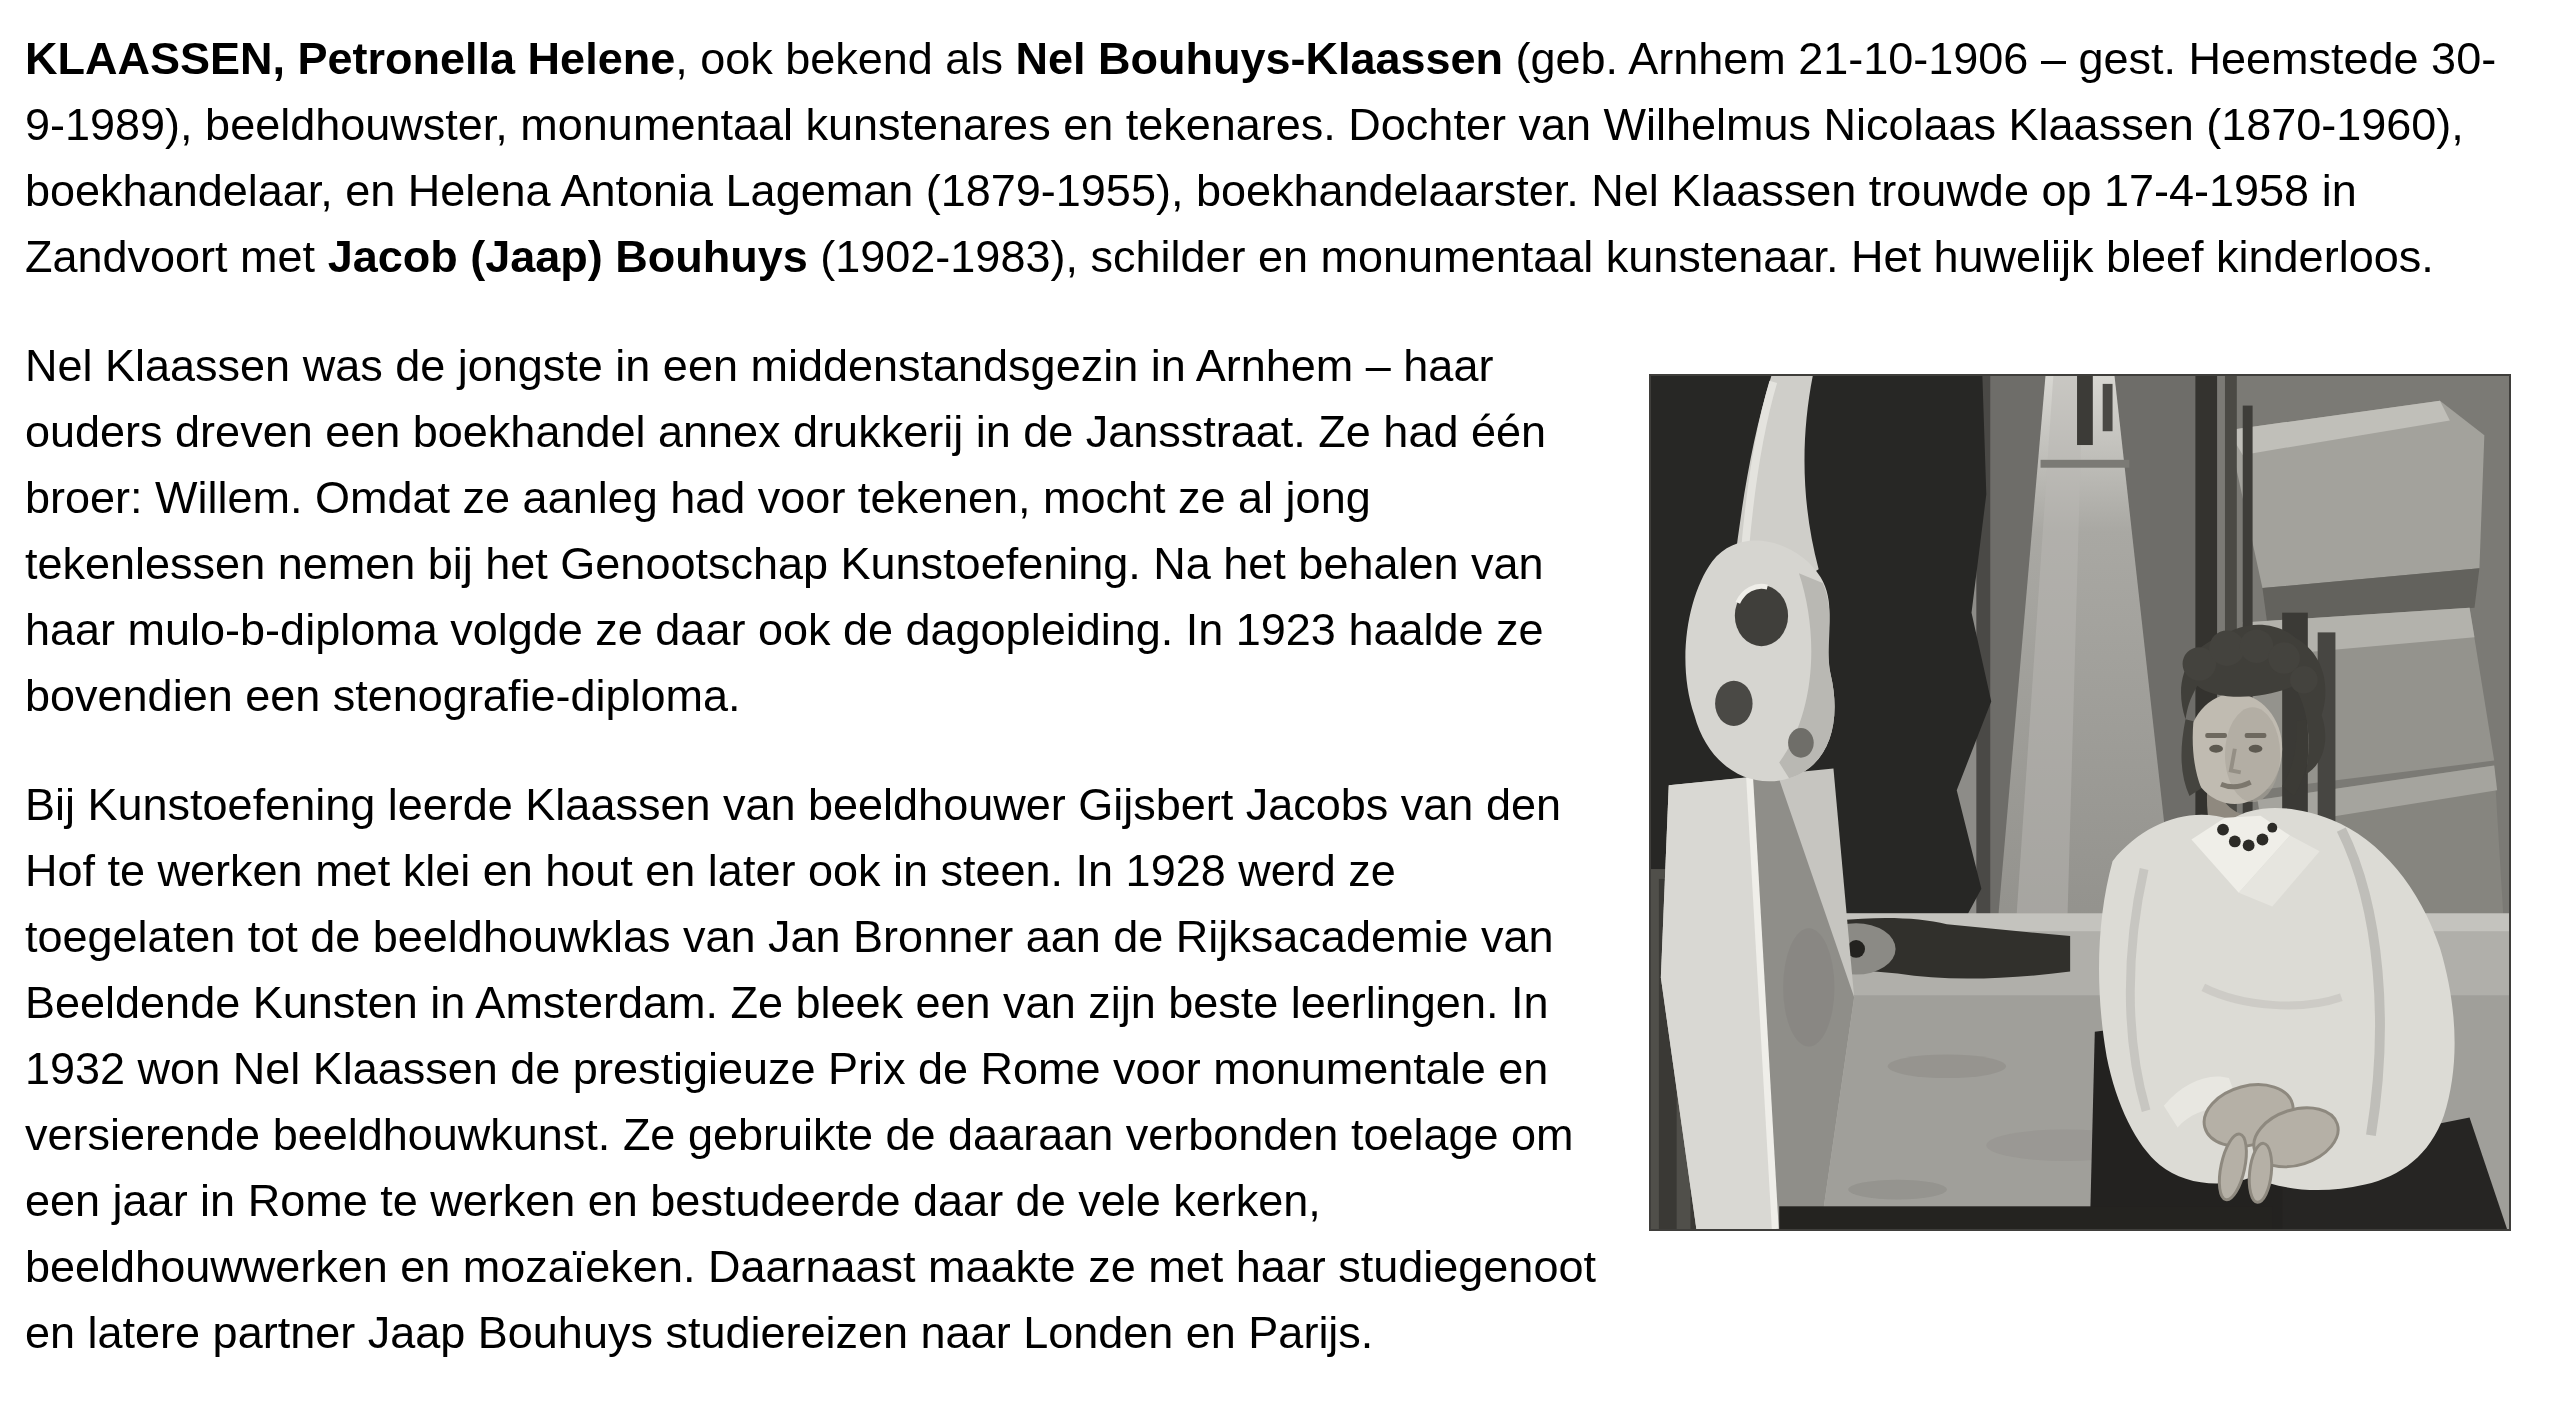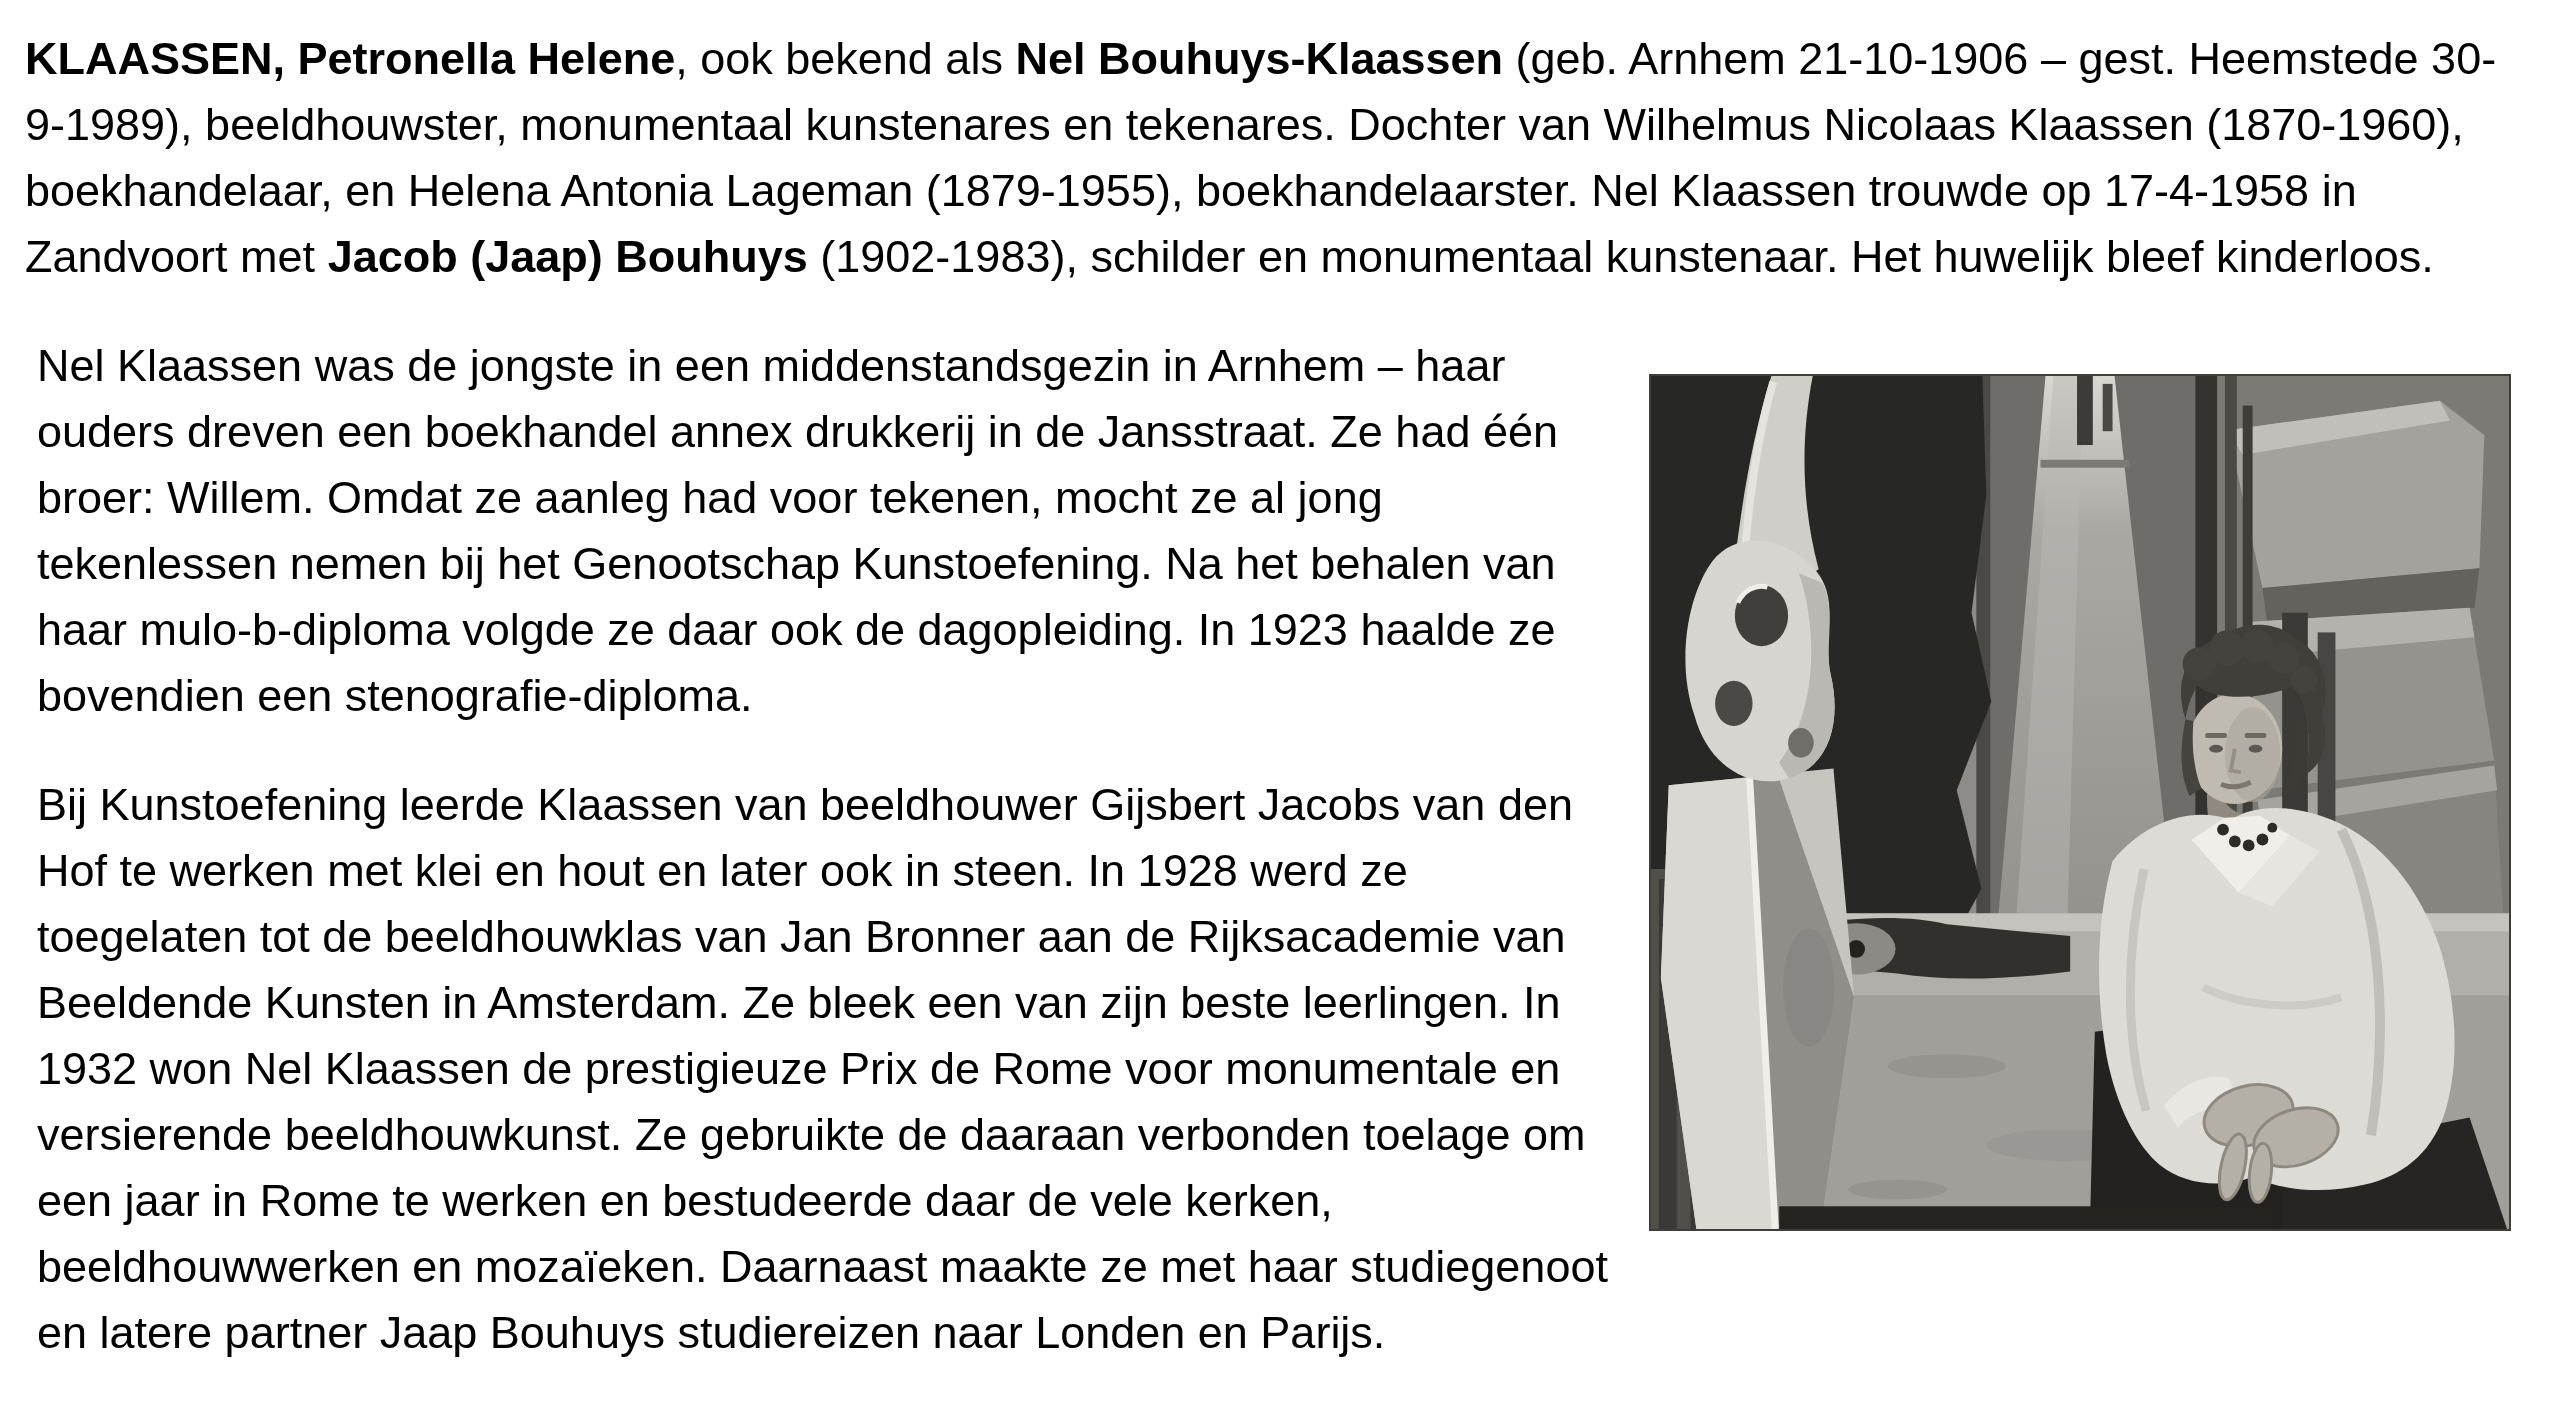--- a/index.html
+++ b/index.html
@@ -25,21 +25,20 @@
     background: #ffffff;
   }
   .page p {
     margin: 0 0 43px 0;
   }
   .page p b {
     font-weight: bold;
   }
   p.wrapped {
     width: 1585px;
-    margin-left: 12px;
   }
   figure.photo {
     position: absolute;
     left: 1649px;
     top: 374px;
     width: 862px;
     height: 857px;
     margin: 0;
     padding: 0;
     box-sizing: border-box;

